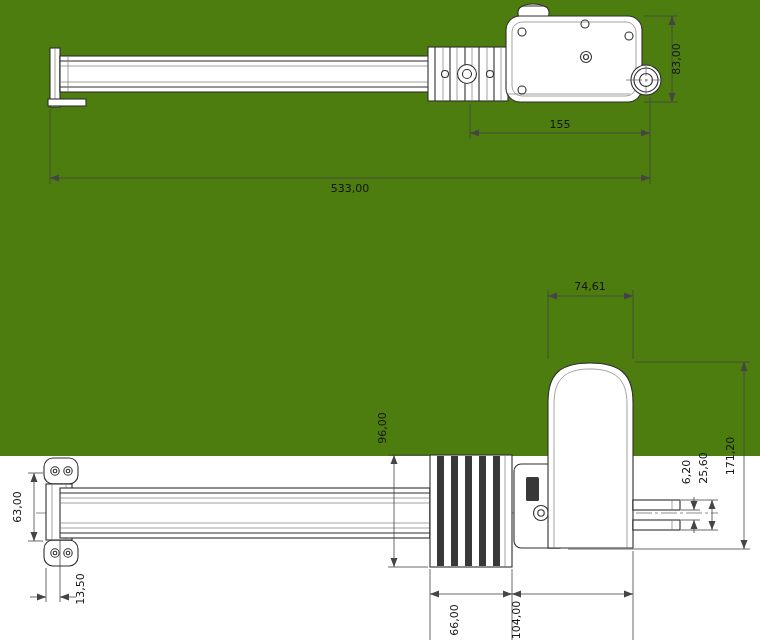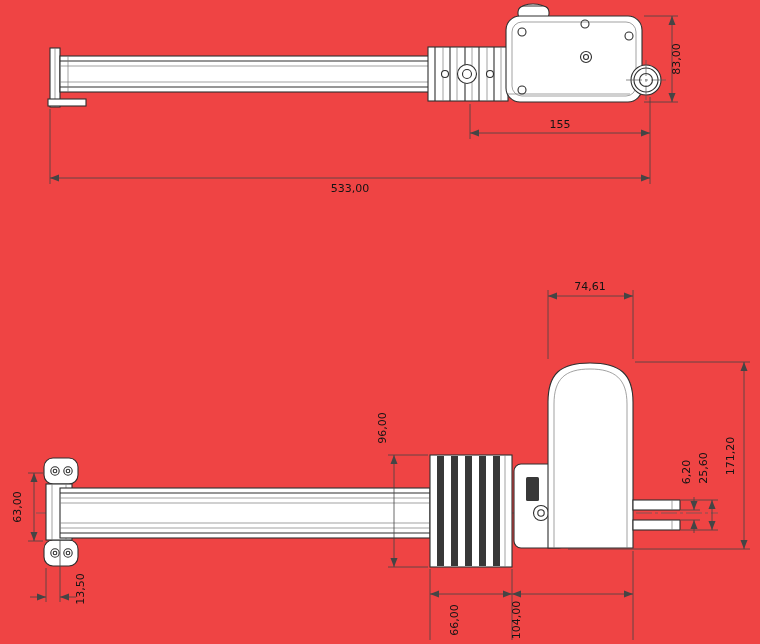--- a/index.html
+++ b/index.html
@@ -1,17 +1,17 @@
 <!DOCTYPE html>
 <html><head>
 <meta charset="utf-8">
 <style>
   html,body{margin:0;padding:0;background:#fff;}
   body{width:760px;height:644px;overflow:hidden;font-family:"DejaVu Sans",sans-serif;}
-  .drawing{width:760px;height:644px;background:#ef4444;}
+  .drawing{width:760px;height:456px;background:#4d7c0f;}
   
   .s  {stroke:#2f2f2f;stroke-width:1.1;fill:none;}
   .sw {stroke:#2f2f2f;stroke-width:1.1;fill:#ffffff;}
   .t  {stroke:#7a7a7a;stroke-width:0.7;fill:none;}
   .dk {fill:#383838;stroke:none;}
   
   .d  {stroke:#454545;stroke-width:0.8;fill:none;}
   .cl {stroke:#5a5a5a;stroke-width:0.7;fill:none;stroke-dasharray:16 3 3 3;}
   text.dim{font-family:"DejaVu Sans",sans-serif;font-size:11px;fill:#141414;}
 </style>

